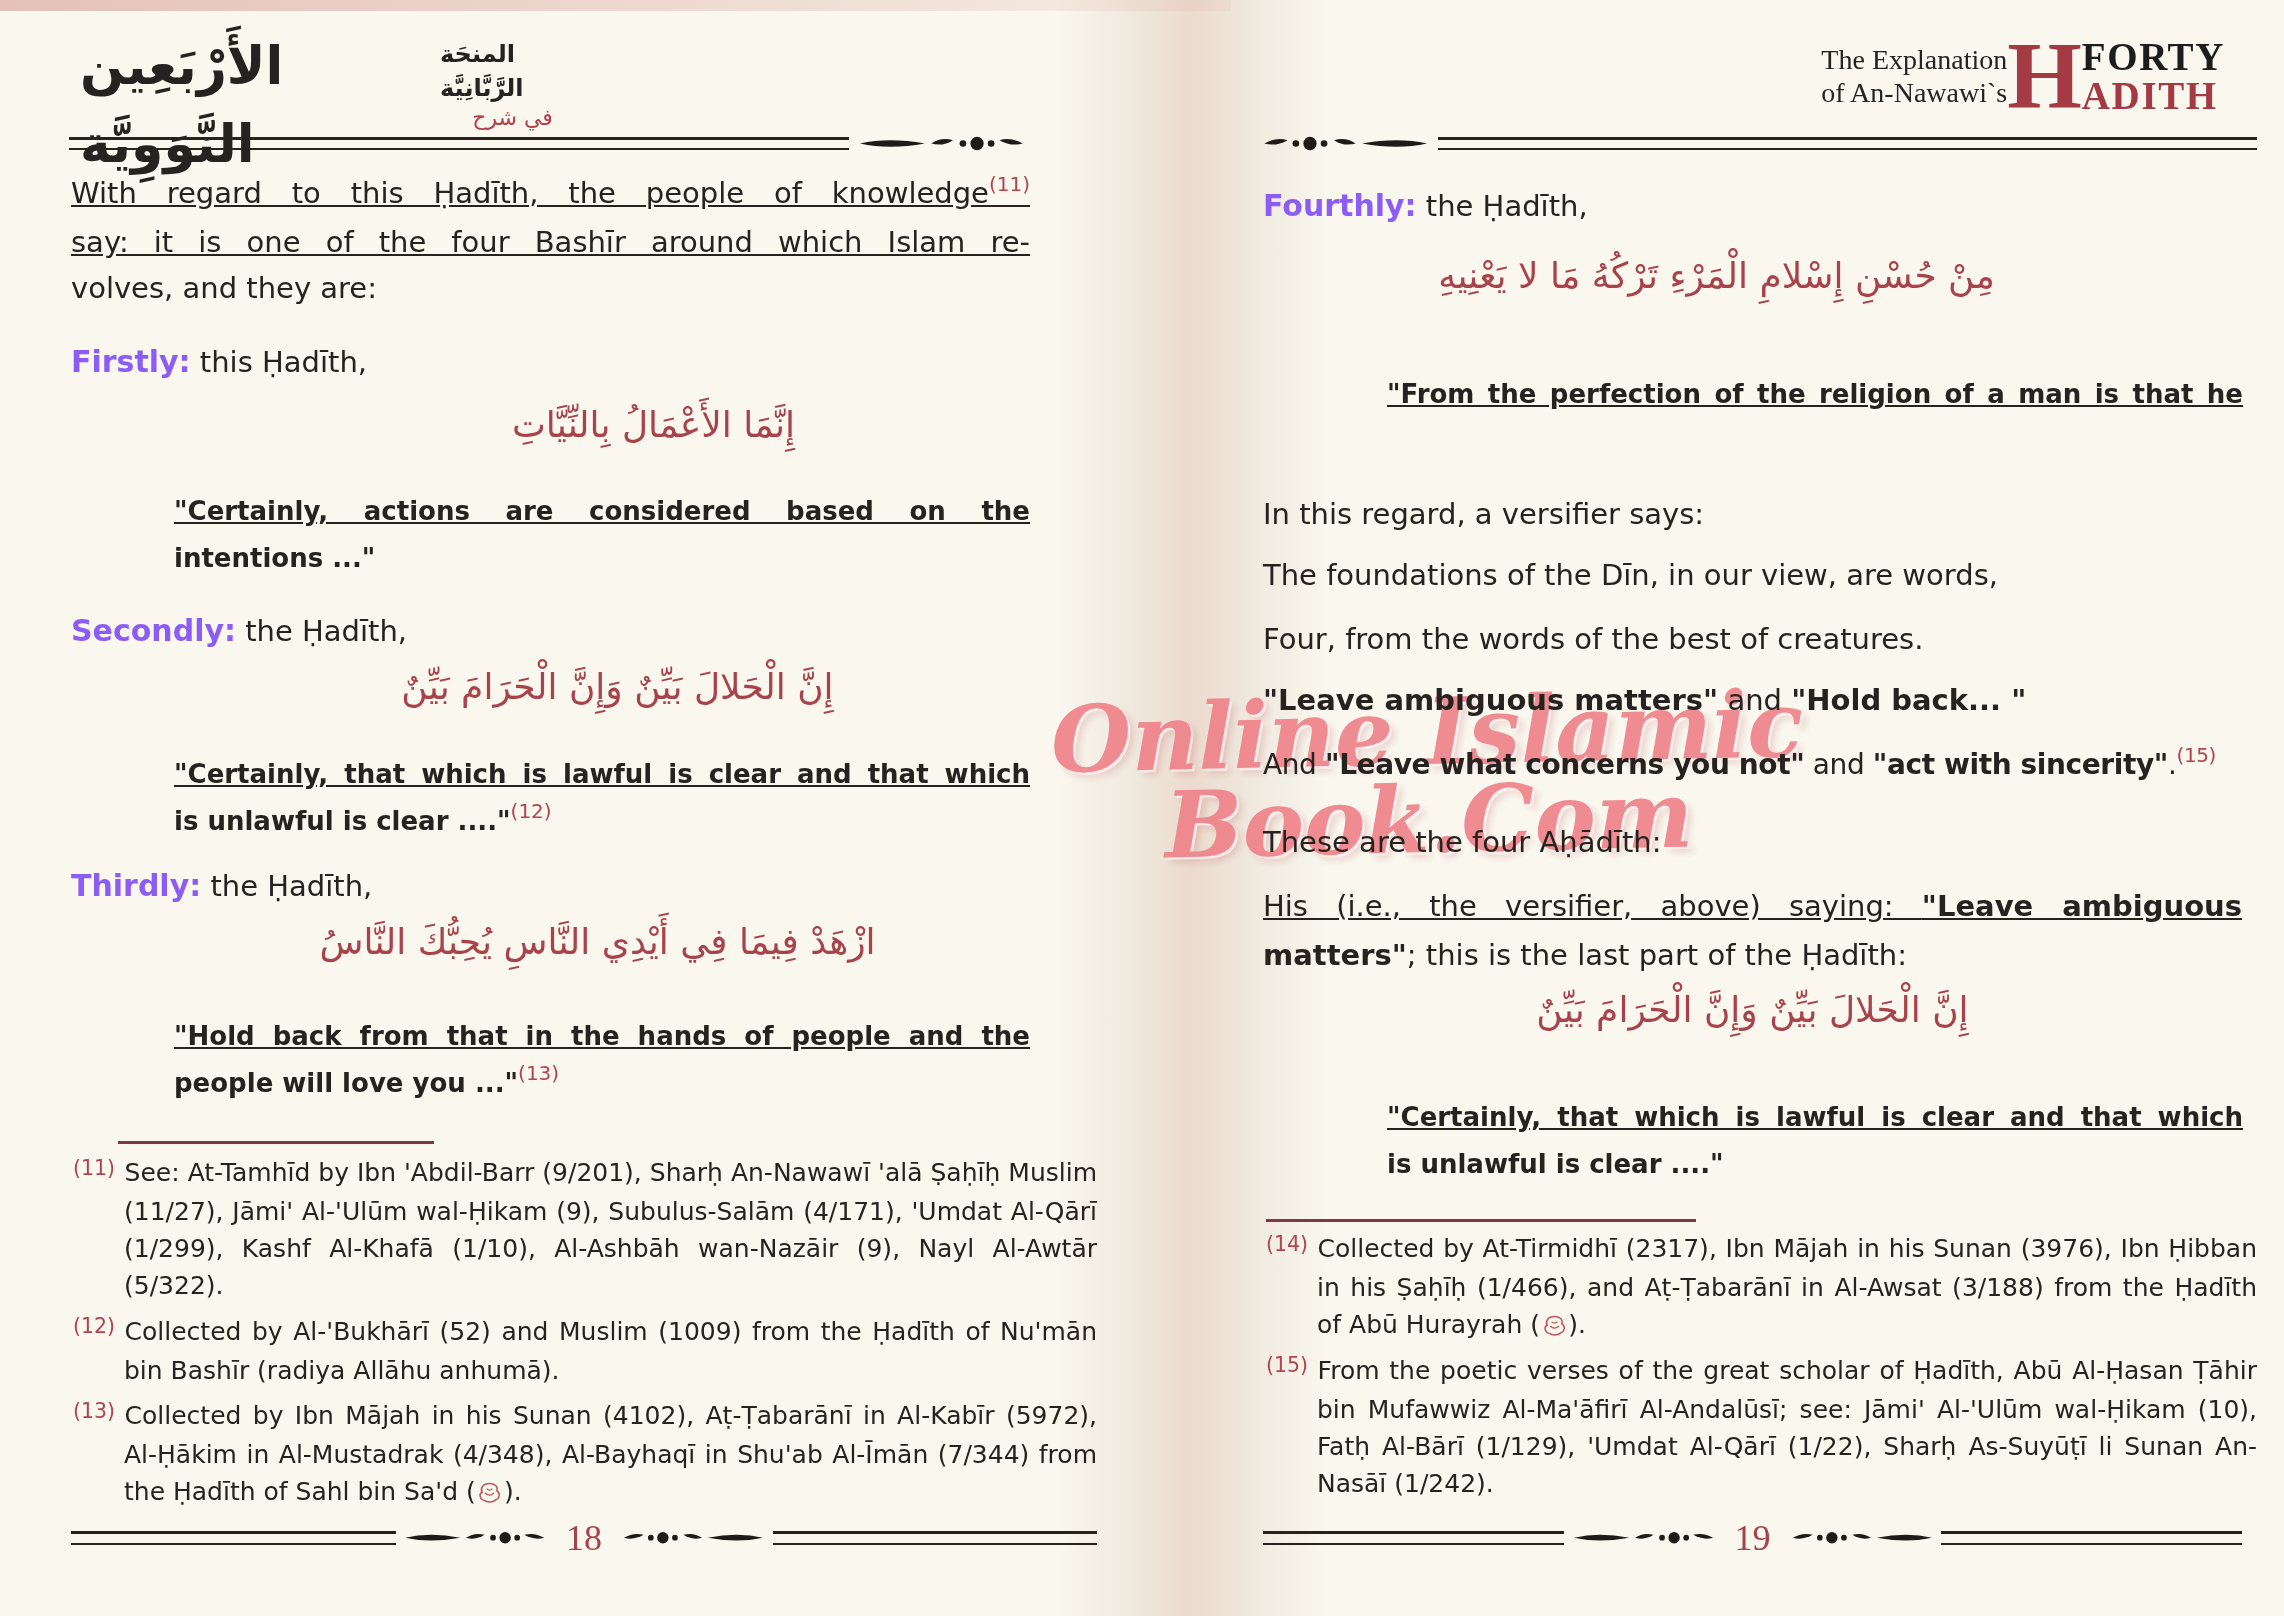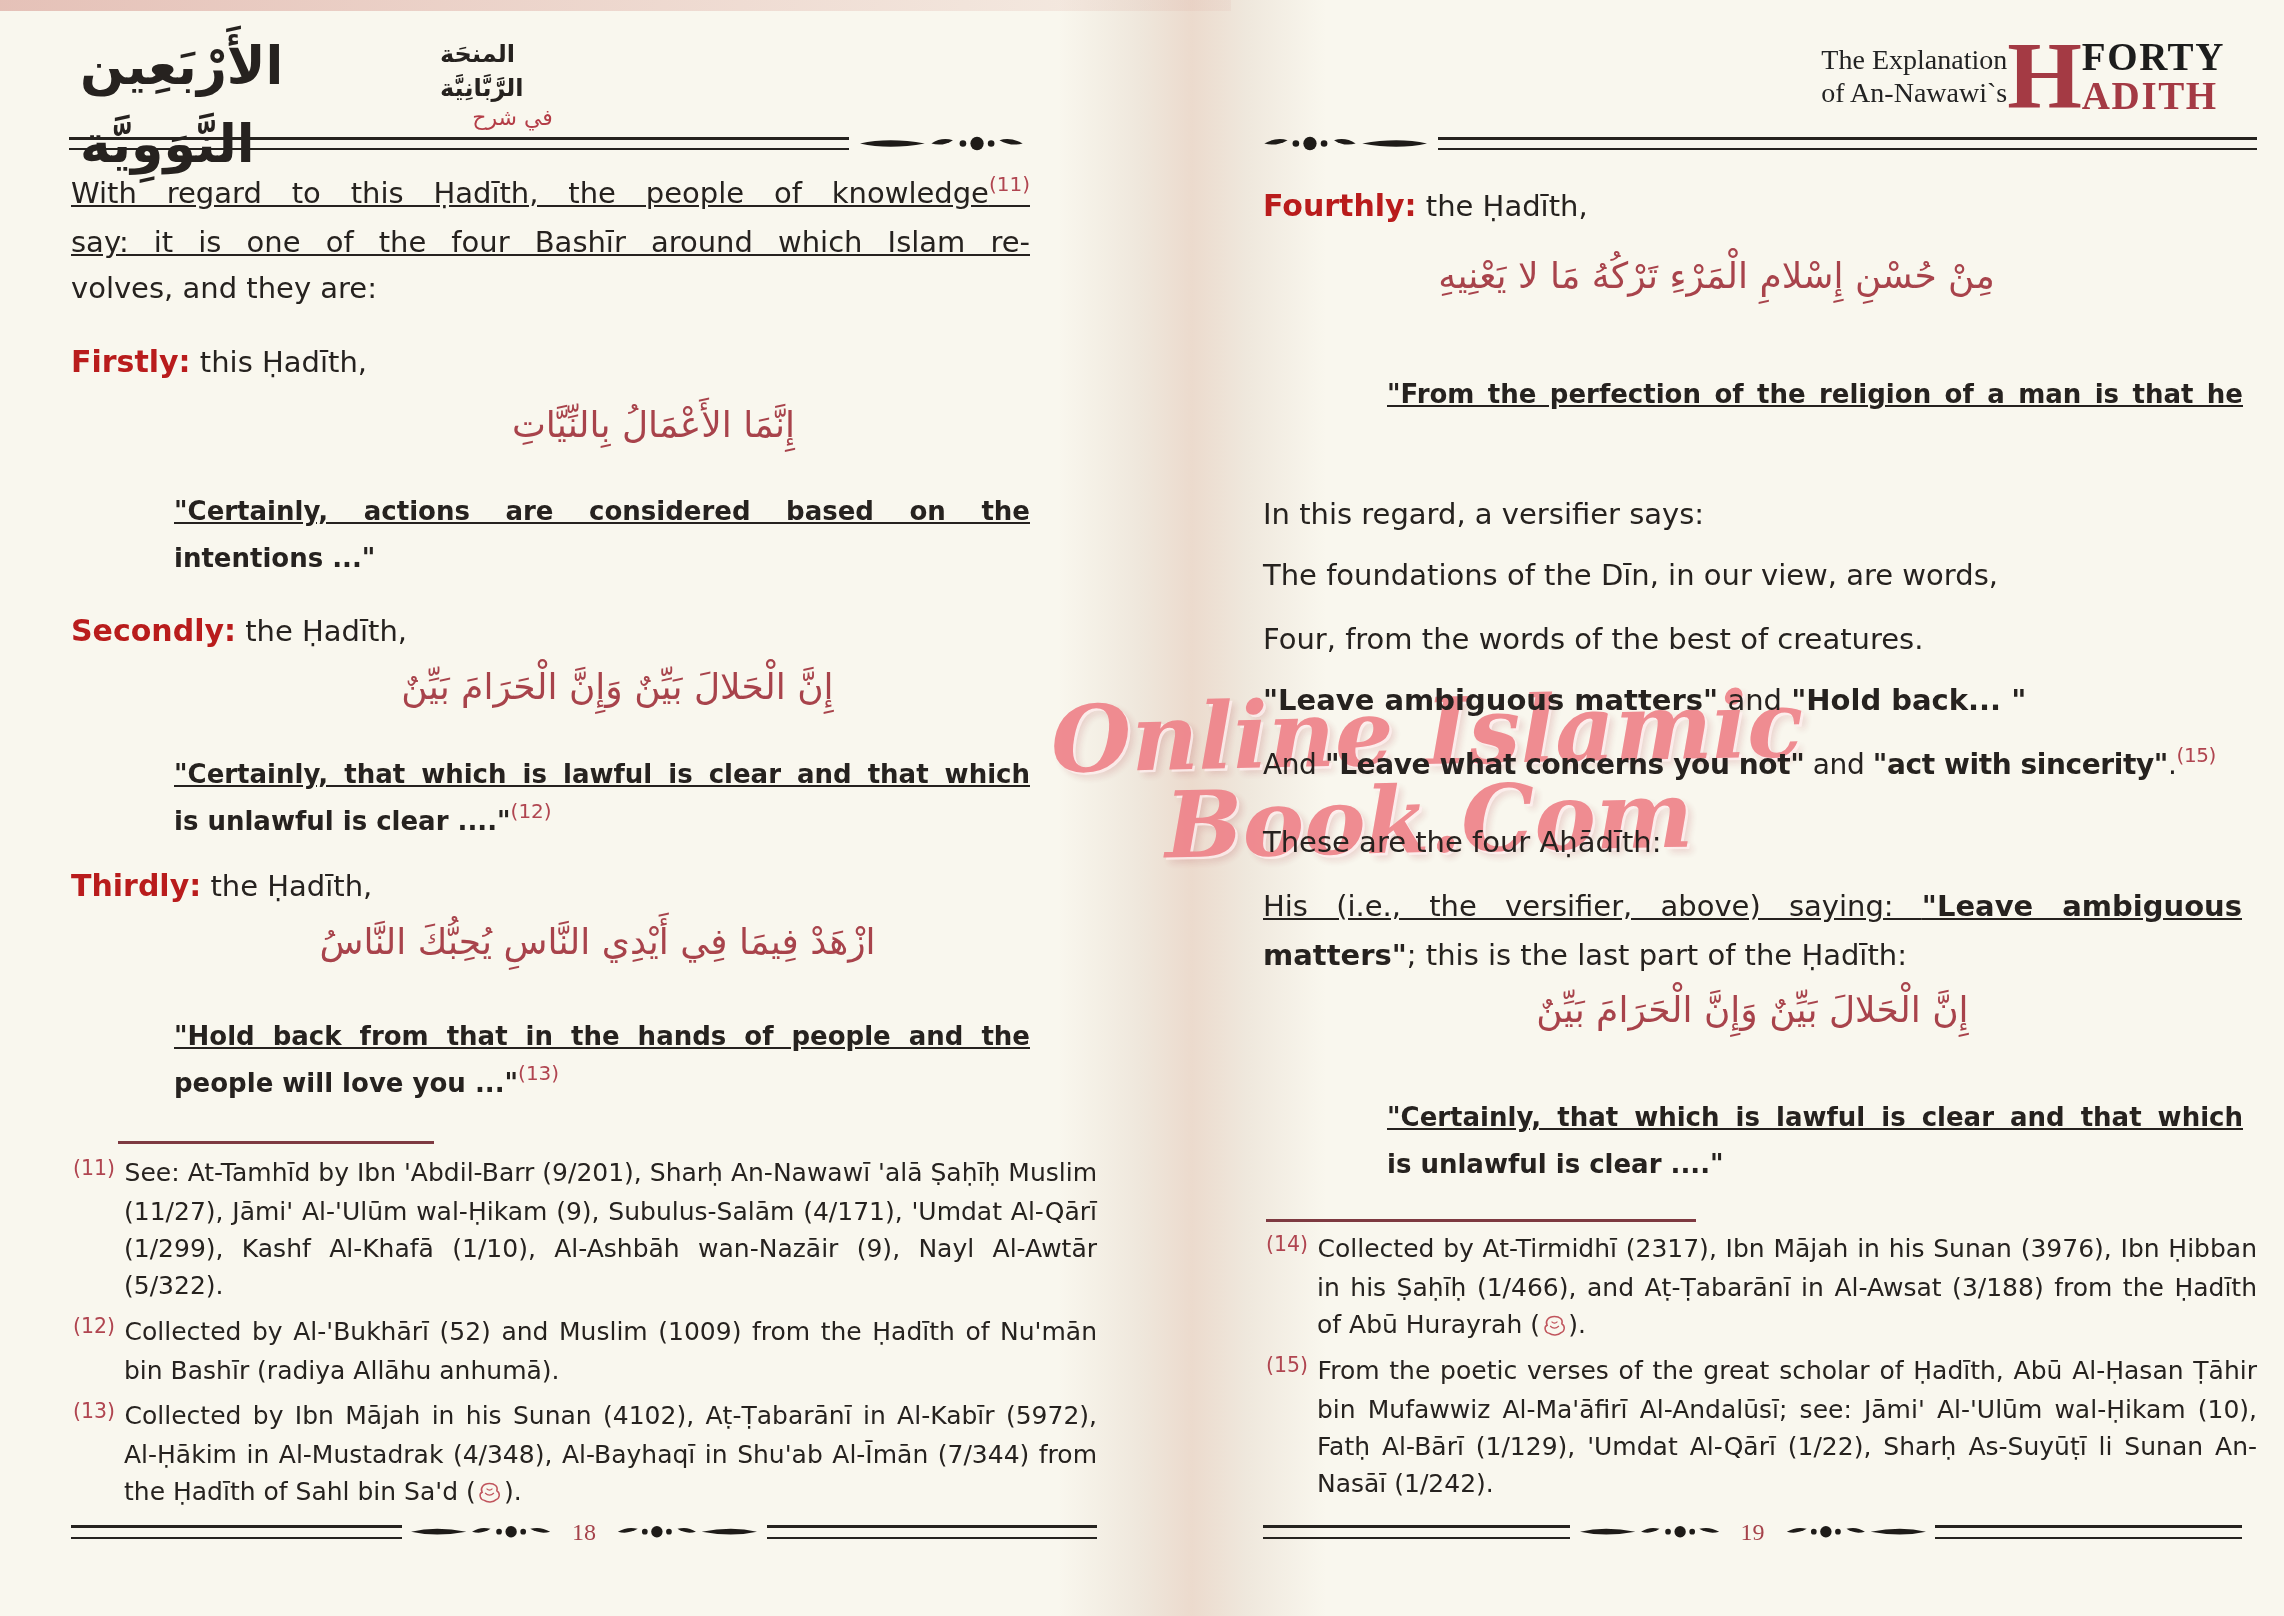--- a/index.html
+++ b/index.html
@@ -7,32 +7,32 @@
          font-family:"DejaVu Sans",sans-serif;color:#26221f;}
   .gutter{position:absolute;left:1058px;top:0;width:268px;height:100%;
           background:linear-gradient(90deg,rgba(186,150,128,0) 0%,rgba(186,150,128,.16) 30%,
           rgba(214,172,152,.38) 50%,rgba(186,150,128,.16) 70%,rgba(186,150,128,0) 100%);}
   .topstrip{position:absolute;top:0;left:0;width:1231px;height:11px;
           background:linear-gradient(90deg,rgba(205,128,118,.45),rgba(205,128,118,.08));}
   .blk{position:absolute;}
   .body37{font-size:29px;line-height:46px;}
   .jl{text-align:justify;text-align-last:justify;text-decoration:underline;}
   .quote{font-size:26px;line-height:47px;font-weight:bold;}
-  .lbl{color:#b91c1c;font-weight:bold;font-size:30px;}
+  .lbl{color:#8b5cf6;font-weight:bold;font-size:30px;}
   .ar{color:#a8434b;font-size:36px;line-height:60px;text-align:center;}
   .ar .inner{display:inline-block;}
   .sup{color:#b04550;font-size:20px;position:relative;top:-12px;font-weight:normal;}
   .fn{font-size:25px;line-height:37px;padding-left:51px;text-indent:-51px;margin-bottom:8.7px;text-align:justify;}
   .fnm{color:#b04550;font-size:20.5px;position:relative;top:-6.3px;margin-right:9.5px;}
   .dline{height:8.7px;border-top:3.2px solid #26231f;border-bottom:2.4px solid #26231f;flex:1 1 auto;}
   .hrule{display:flex;align-items:center;gap:11px;}
   .orn{flex:0 0 auto;fill:#1e1b18;}
   .mir{transform:scaleX(-1);}
   .footer{display:flex;align-items:center;gap:9.5px;}
-  .pnum{font-family:"Liberation Serif",serif;font-size:24px;color:#a5434b;line-height:1;padding:0 9.5px;}
+  .pnum{font-family:"Liberation Serif",serif;font-size:36px;color:#a5434b;line-height:1;padding:0 9.5px;}
   .fdiv{height:3.2px;background:#7e3a41;}
   .cal{display:flex;align-items:flex-start;gap:16px;}
   .cal-main{font-size:52px;font-weight:bold;line-height:1.5;}
   .cal-top{display:block;font-size:24px;font-weight:bold;line-height:1.4;margin-top:11px;}
   .cal-sub{display:block;color:#b43d47;font-size:22px;text-align:center;margin-top:0;}
   .ehdr{display:flex;align-items:center;justify-content:flex-end;}
   .ehdr-txt{font-family:"Liberation Serif",serif;font-size:28px;line-height:33px;text-align:right;color:#232323;}
   .bigH{font-family:"Liberation Serif",serif;font-weight:bold;font-size:96px;line-height:.85;color:#a43a44;}
   .fa{font-family:"Liberation Serif",serif;font-weight:bold;font-size:39px;line-height:39px;letter-spacing:1.6px;color:#1d1d1d;}
   .fa .adith{color:#a43a44;}

